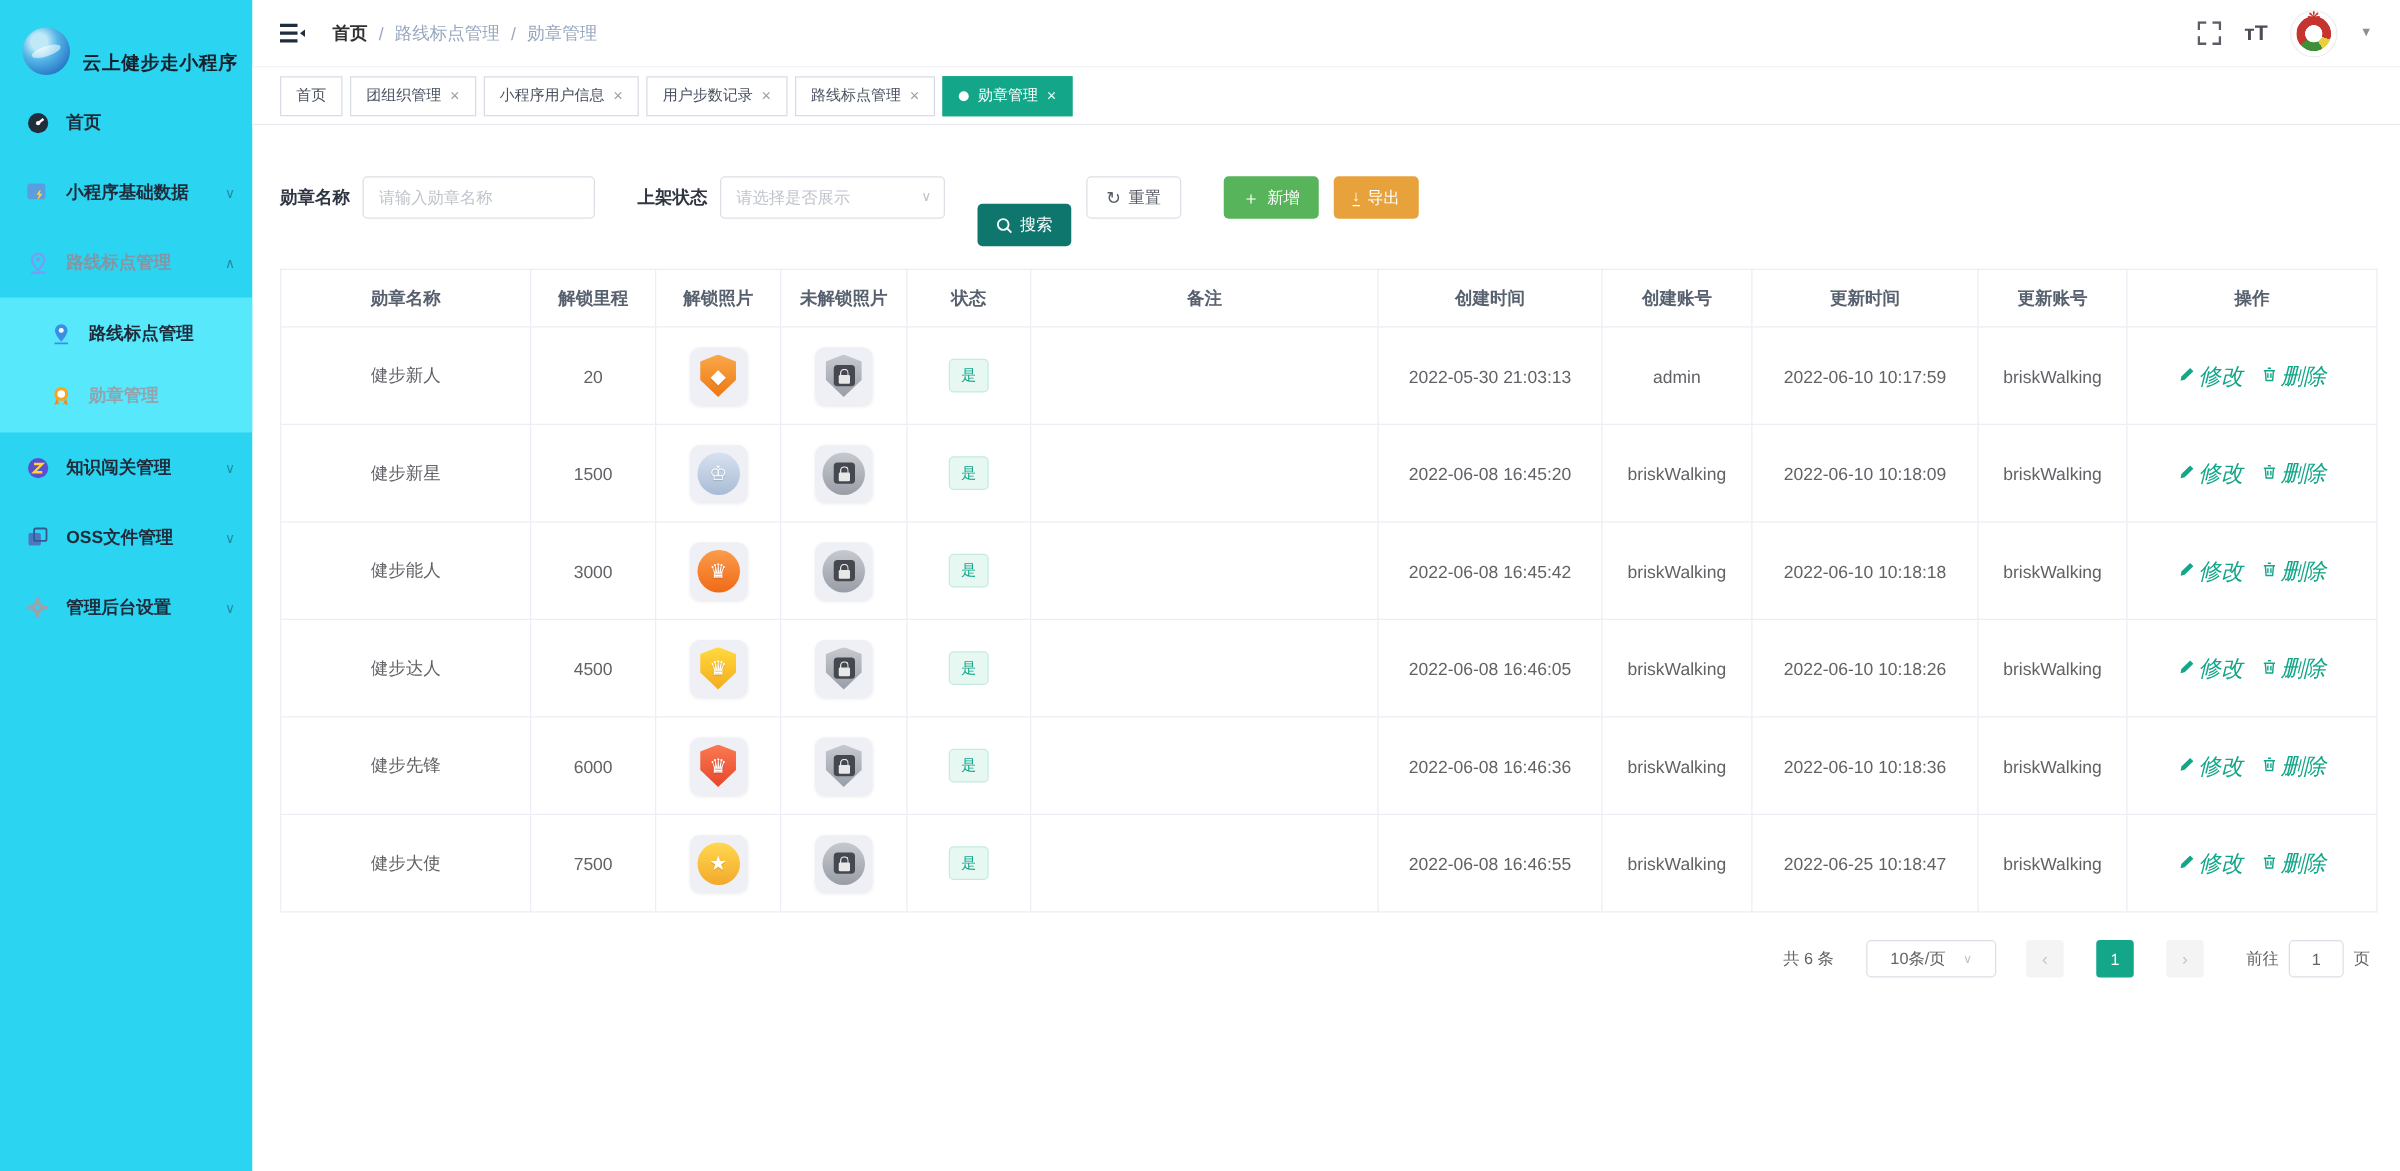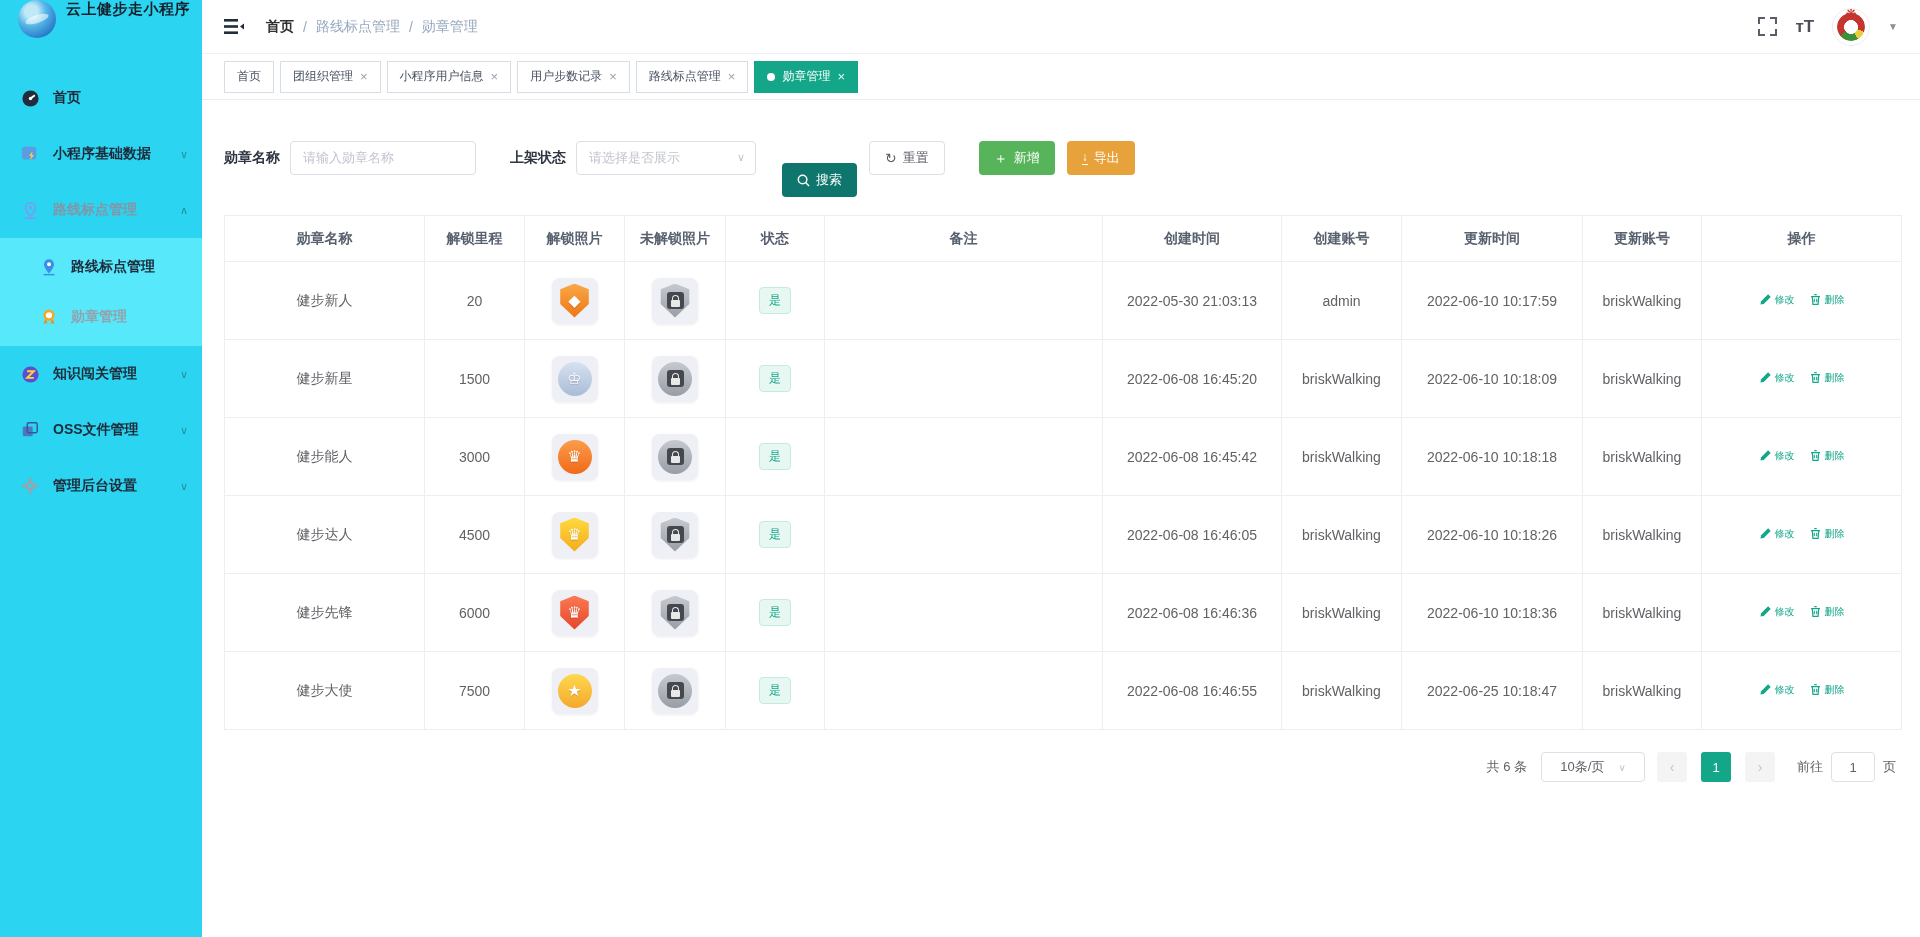--- a/index.html
+++ b/index.html
@@ -2,21 +2,21 @@
 <html><head>
 <meta charset="utf-8">
 <style>
   * { margin:0; padding:0; box-sizing:border-box; }
   html,body { width:1920px; height:937px; overflow:hidden; }
   body { font-family:"Liberation Sans","DejaVu Sans",sans-serif; background:#fff; color:#303133; }
   .app { display:flex; width:1920px; height:937px; }
 
   
   .sidebar { width:202px; min-width:202px; height:100%; background:#2bd4f0; overflow:hidden; }
-  .logo-row { height:60px; display:flex; align-items:flex-start; padding-left:18px; gap:10px; }
+  .logo-row { height:60px; display:flex; align-items:flex-end; padding-left:18px; gap:10px; }
   .logo { width:38px; height:38px; border-radius:50%; background:radial-gradient(circle at 35% 30%, #bfe9f7 0 18%, #57b7e8 40%, #2a7cc9 75%, #1b5fa8 100%); position:relative; flex:0 0 auto; }
   .logo::after { content:""; position:absolute; left:7px; top:15px; width:24px; height:8px; border-radius:50%; background:rgba(255,255,255,.55); transform:rotate(-18deg); }
   .app-title { font-size:15px; font-weight:bold; color:#16212e; letter-spacing:.5px; }
   .menu { margin-top:10px; }
   .m-item { height:56px; display:flex; align-items:center; padding:0 14px 0 20px; font-size:14px; font-weight:600; color:#1d2b3a; cursor:pointer; }
   .m-item .mi { width:20px; height:20px; margin-right:13px; display:inline-flex; align-items:center; justify-content:center; flex:0 0 auto; }
   .m-item .lbl { flex:1; }
   .m-item .chev { font-size:11px; color:rgba(20,50,60,.45); font-weight:400; }
   .m-item.muted { color:#8496a5; }
   .submenu { background:#57e8fc; padding:4px 0; }
@@ -73,26 +73,26 @@
   td.remark { background:#fff; }
   .tag { display:inline-block; padding:4px 9px; font-size:12px; color:#13a688; background:#e7f7f2; border:1px solid #c3ebe0; border-radius:4px; }
   .badge-box { width:46px; height:46px; margin:0 auto; border-radius:8px; background:#eef0f6; display:flex; align-items:center; justify-content:center; box-shadow:0 1px 3px rgba(0,0,0,.08); }
   .badge { width:34px; height:34px; display:flex; align-items:center; justify-content:center; position:relative; }
   .badge.shield { clip-path:polygon(50% 0,92% 17%,92% 60%,50% 100%,8% 60%,8% 17%); }
   .badge.circle { border-radius:50%; }
   .badge .glyph { color:#fff; font-size:16px; text-shadow:0 1px 1px rgba(0,0,0,.18); }
   .lock-sq { width:17px; height:17px; background:#45494f; border-radius:3px; display:flex; align-items:center; justify-content:center; }
   .lock { position:relative; width:9px; height:7px; background:#e8e8e8; border-radius:1px; margin-top:5px; }
   .lock::before { content:""; position:absolute; top:-5px; left:1px; width:5px; height:5px; border:1.5px solid #e8e8e8; border-bottom:none; border-radius:4px 4px 0 0; }
-  .op { color:#13a688; font-size:10px; text-decoration:none; display:inline-flex; align-items:center; gap:3px; cursor:pointer; }
+  .op { color:#13a688; font-size:18px; text-decoration:none; display:inline-flex; align-items:center; gap:3px; cursor:pointer;font-style:italic; }
   .op + .op { margin-left:14px;align-items:center; }
   .op svg { width:13px; height:13px; }
 
   
-  .pagination { display:flex; align-items:center; justify-content:flex-end; gap:10px; padding:22px 4px 0 0; font-size:13px; color:#606266; }
+  .pagination { display:flex; align-items:center; justify-content:flex-end; gap:22px; padding:22px 4px 0 0; font-size:13px; color:#606266; }
   .pg-total { margin-right:4px; }
   .pg-size { width:104px; height:30px; border:1px solid #dcdfe6; border-radius:4px; display:flex; align-items:center; justify-content:center; gap:14px; color:#606266; font-size:13px; cursor:pointer; }
   .pg-size .sel-arrow { color:#c0c4cc; font-size:10px; }
   .pg-btn { width:30px; height:30px; border-radius:3px; background:#f4f4f5; color:#c0c4cc; display:flex; align-items:center; justify-content:center; font-size:14px; cursor:pointer; margin:0 2px; }
   .pg-btn.page { background:#13a688; color:#fff; font-size:13px; }
   .pg-goto { display:flex; align-items:center; gap:8px; margin-left:10px; }
   .pg-input { width:44px; height:30px; border:1px solid #dcdfe6; border-radius:4px; text-align:center; font-size:13px; color:#606266; outline:none; font-family:inherit; }
 </style>
 </head>
 <body>

